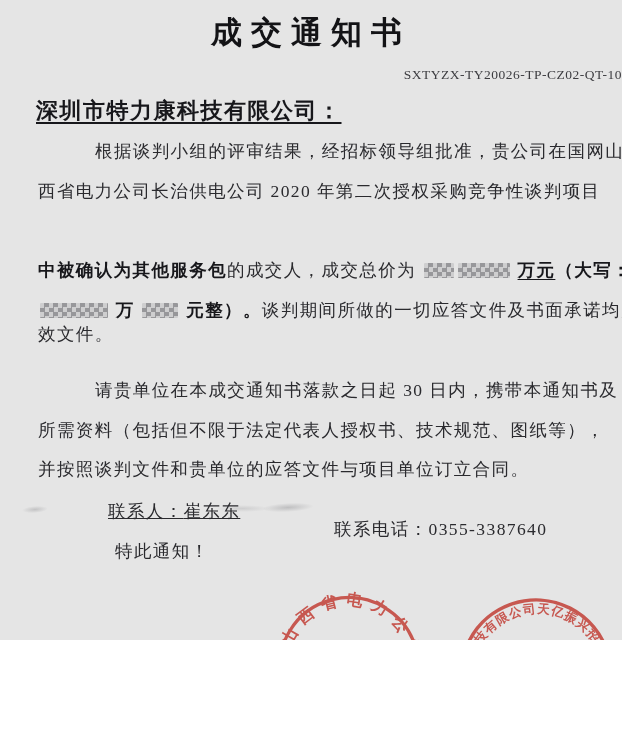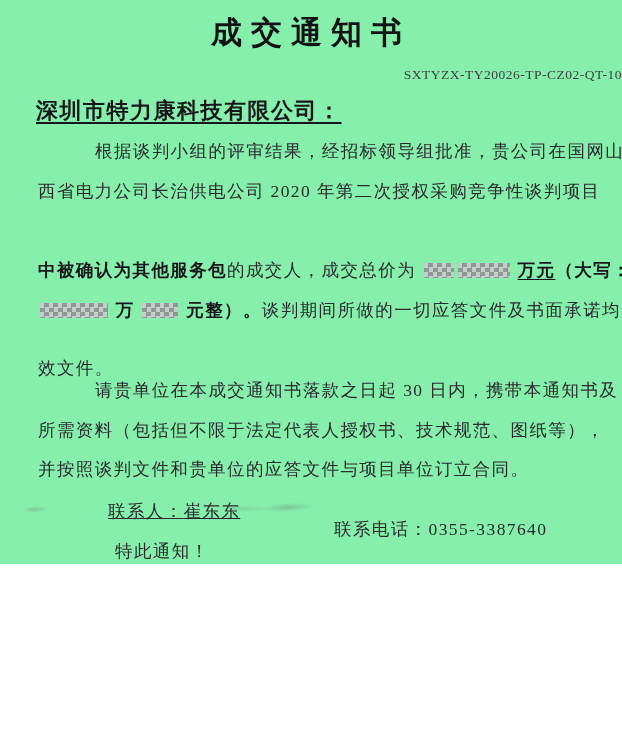--- a/index.html
+++ b/index.html
@@ -1,19 +1,19 @@
 <!DOCTYPE html>
 <html><head>
 <meta charset="utf-8">
 <style>
   html,body { margin:0; padding:0; }
   body { background:#ffffff; }
   .page {
-    position:relative; width:622px; height:564px; margin:0 auto;
-    background:#86efac; overflow:hidden;
+    position:relative; width:622px; height:640px; margin:0 auto;
+    background:#e5e5e5; overflow:hidden;
     font-family:"Liberation Serif","DejaVu Serif",serif;
     color:#26262a;
   }
   .doc-title {
     position:absolute; top:12px; left:0; width:100%;
     text-align:center; font-size:31px; font-weight:bold;
     letter-spacing:9px; color:#131316;
   }
   .ref-no {
     position:absolute; top:67px; left:0; width:100%;
@@ -83,21 +83,21 @@
     <span class="rd" style="width:30px"></span><span class="rd" style="width:52px"></span>
     <span class="b u">万元</span><span class="b">（大写：</span>
     <span class="rd" style="width:13px"></span>
   </div>
   <div class="line" style="top:298px">
     <span class="rd" style="width:68px"></span>
     <span class="b">万</span>
     <span class="rd" style="width:36px"></span>
     <span class="b">元整）。</span><span>谈判期间所做的一切应答文件及书面承诺均为有</span>
   </div>
-  <div class="line" style="top:356px">
+  <div class="line" style="top:322px">
     <span>效文件。</span>
   </div>
 
   <div class="line indent" style="top:378px">
     <span>请贵单位在本成交通知书落款之日起 30 日内，携带本通知书及</span>
   </div>
   <div class="line" style="top:457px">
     <span>并按照谈判文件和贵单位的应答文件与项目单位订立合同。</span>
   </div>
   <div class="line" style="top:418px">

